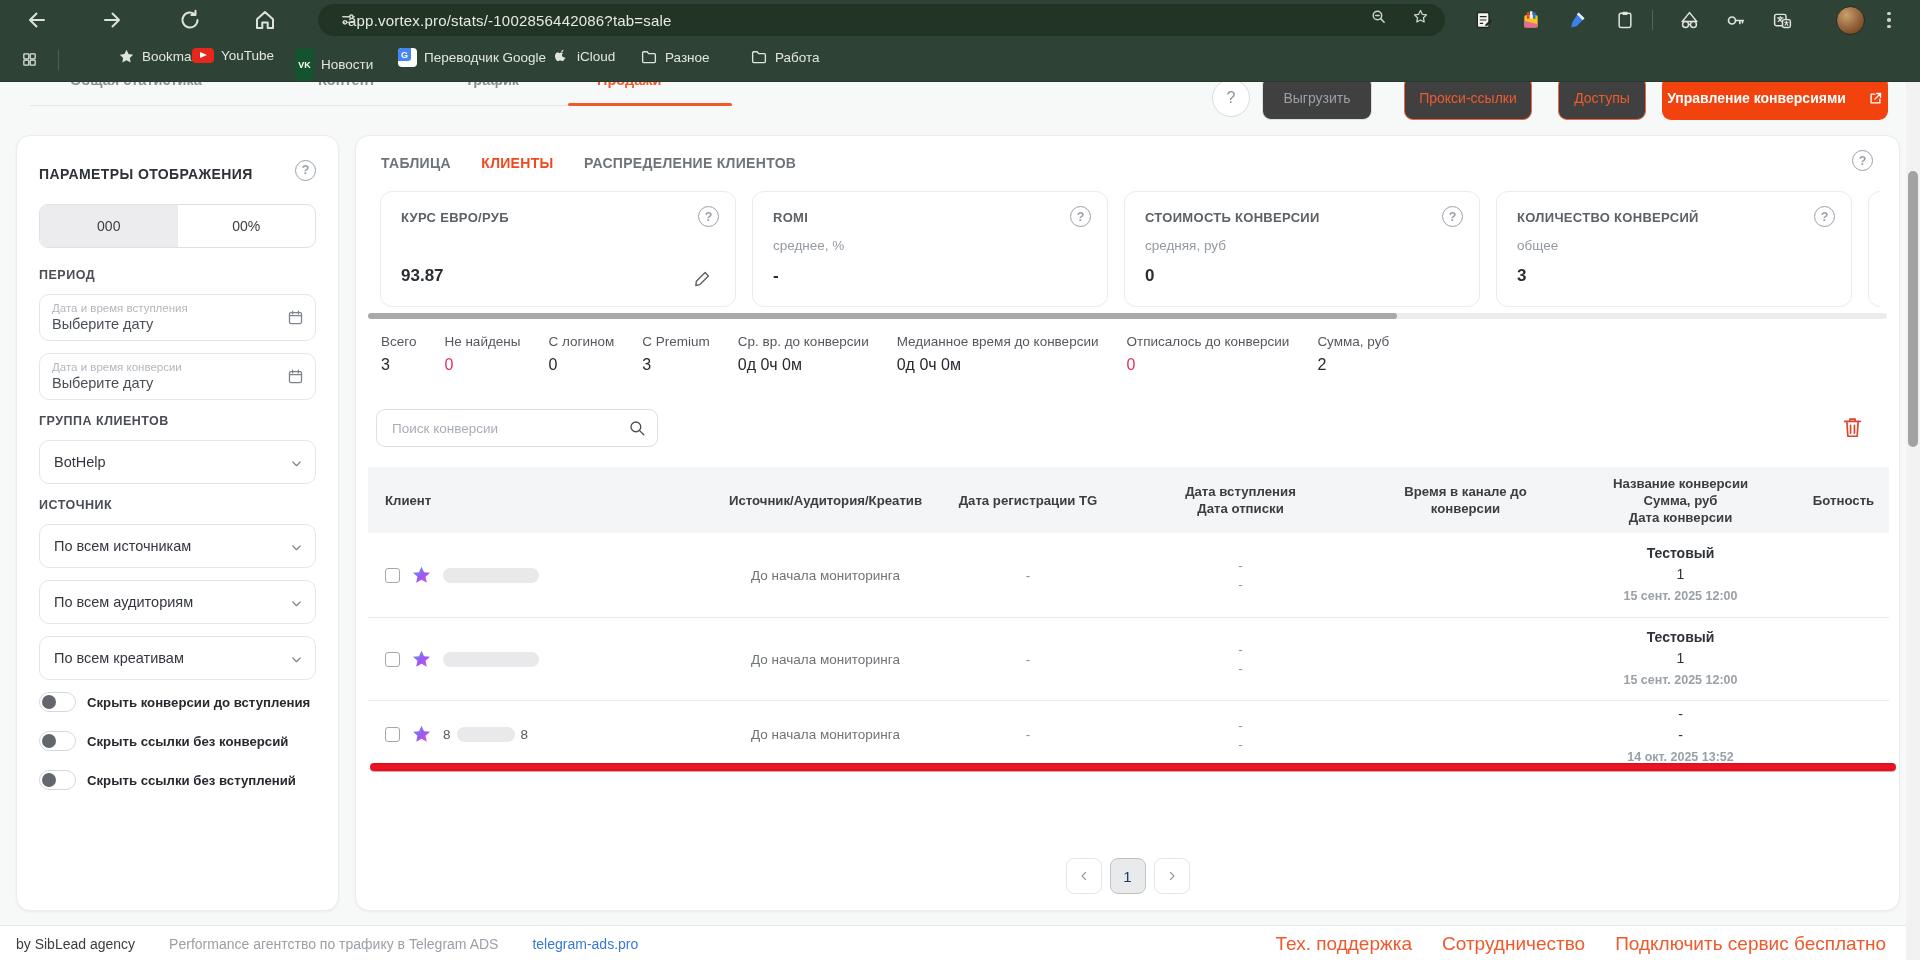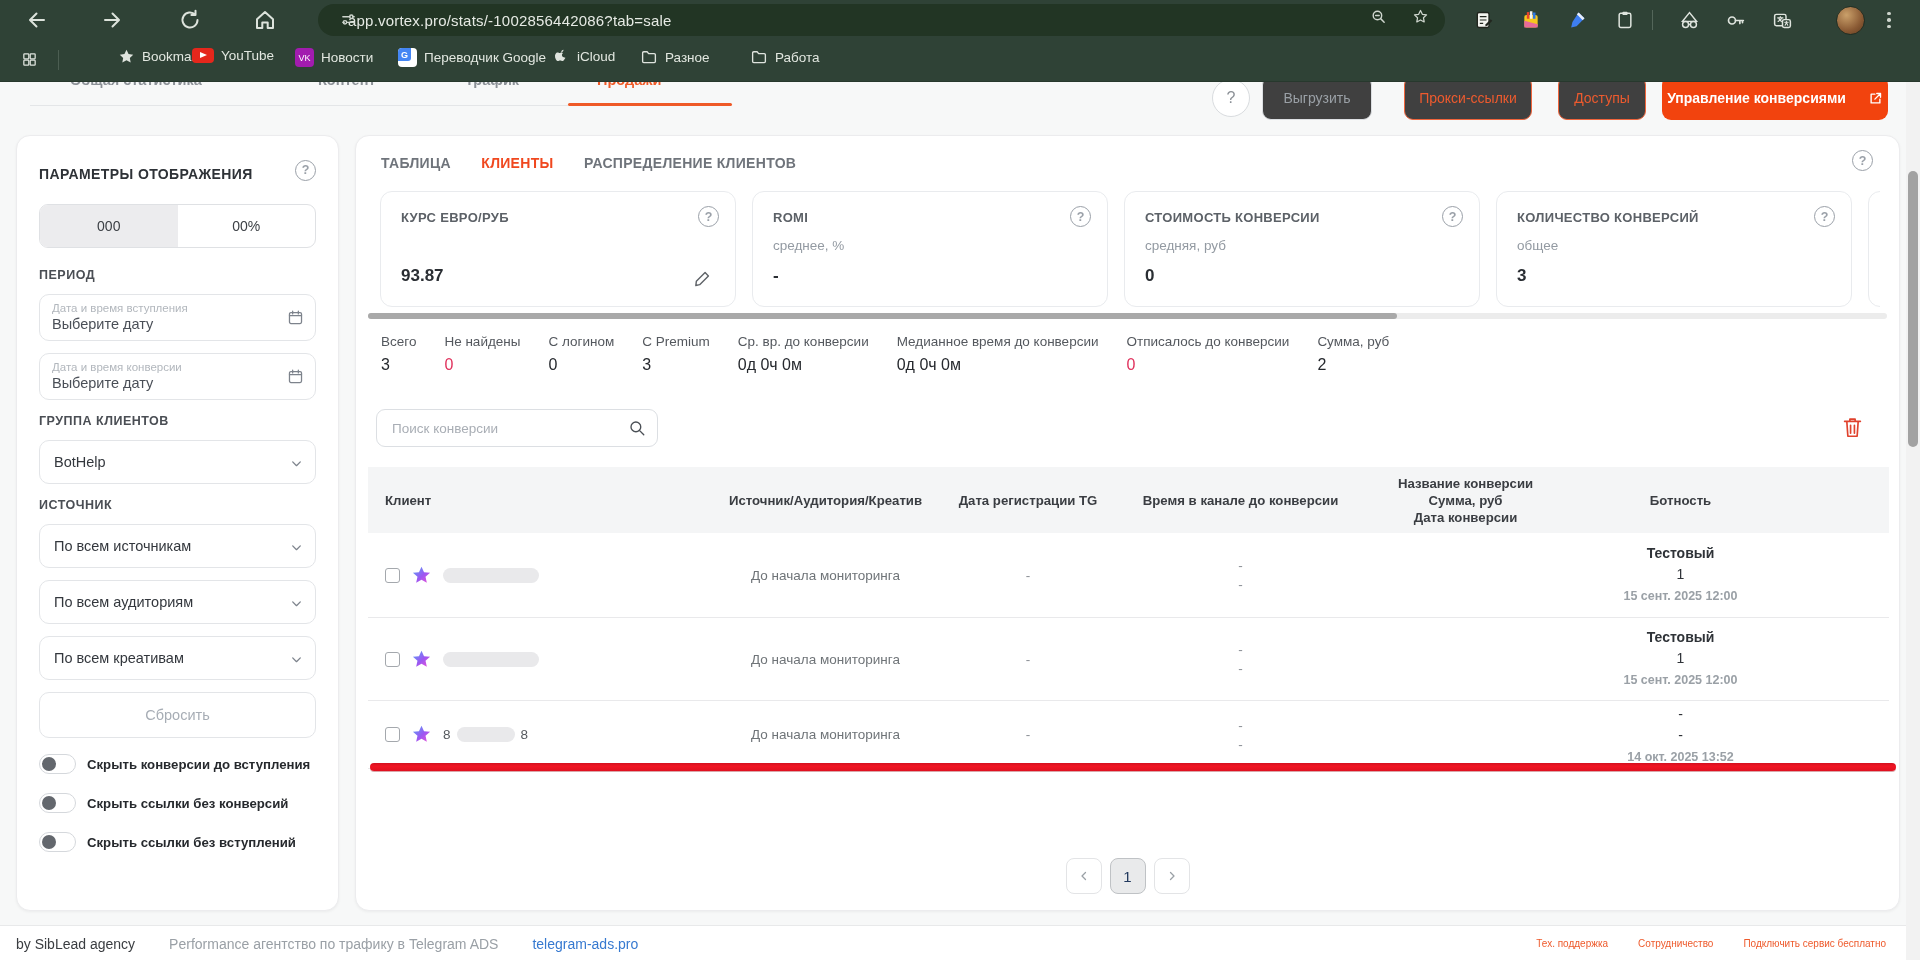--- a/index.html
+++ b/index.html
@@ -15,21 +15,21 @@
   .url-text{color:#e6eae4;font-size:15px;margin-left:30px;letter-spacing:.2px;}
   .pill-ic{position:absolute;top:8px;width:17px;height:17px;}
   .ext-ic{position:absolute;top:9px;width:22px;height:22px;display:flex;align-items:center;justify-content:center;}
   .vdiv{position:absolute;top:10px;width:1px;height:20px;background:#54665a;}
   .avatar{position:absolute;left:1836px;top:6px;width:27px;height:27px;border-radius:50%;background:radial-gradient(circle at 35% 30%,#caa06a,#8a5a34 60%,#5d3a1f);border:1px solid #1f2e24;}
   .kebab{position:absolute;left:1882px;top:8px;width:14px;height:24px;display:flex;flex-direction:column;align-items:center;justify-content:center;gap:3px;}
   .kebab i{width:3.5px;height:3.5px;border-radius:50%;background:#cdd4cc;}
   .bm-item{position:absolute;top:8px;display:flex;align-items:center;gap:7px;color:#e2e7e0;font-size:13.5px;}
   .yt-ic{width:22px;height:15px;background:#e5271c;border-radius:4px;position:relative;}
   .yt-ic:after{content:"";position:absolute;left:8px;top:4px;border-left:7px solid #fff;border-top:3.5px solid transparent;border-bottom:3.5px solid transparent;}
-  .vk-ic{width:19px;height:19px;background:#a21caf;border-radius:4px;color:#fff;font-size:9px;font-weight:normal;display:flex;align-items:center;justify-content:center;}
+  .vk-ic{width:19px;height:33px;background:#14532d;border-radius:4px;color:#fff;font-size:9px;font-weight:bold;display:flex;align-items:center;justify-content:center;}
   .gt-ic{width:19px;height:19px;background:#fff;border-radius:4px;position:relative;overflow:hidden;}
   .gt-ic i{position:absolute;left:0;top:0;width:13px;height:13px;background:#4486f4;border-bottom-right-radius:3px;color:#fff;font-style:normal;font-size:9px;font-weight:bold;display:flex;align-items:center;justify-content:center;}
 
   
   .ptab{position:absolute;top:72px;font-size:14.5px;font-weight:bold;color:#8b9096;}
   .ptab.active{color:#ef5a28;}
   .ptab-line{position:absolute;top:105px;height:1px;background:#e4e6e8;}
   .ptab-underline{position:absolute;top:103px;height:3px;background:#ef5a28;border-radius:2px;}
   .top-btn{position:absolute;top:76px;height:44px;border-radius:9px;background:#404040;display:flex;align-items:center;justify-content:center;font-size:14px;box-sizing:border-box;}
   .btn-gray{border:1px solid #dcdfe2;color:#9aa0a6;}
@@ -98,21 +98,21 @@
   .pg{position:absolute;top:722px;left:50%;transform:translateX(-50%);display:flex;gap:8px;}
   .pg .b{width:36px;height:36px;border:1px solid #e3e4e6;border-radius:8px;background:#fff;display:flex;align-items:center;justify-content:center;box-sizing:border-box;}
   .pg .cur{background:#e9eaeb;border-color:#bfc2c5;color:#223a5e;font-size:15px;}
 
   
   .footer{position:absolute;left:0;top:925px;width:1920px;height:35px;background:#fff;border-top:1px solid #e8e9ea;display:flex;align-items:center;}
   .f-brand{font-size:14px;color:#3a3d41;margin-left:16px;}
   .f-tag{font-size:14px;color:#9aa0a6;margin-left:34px;}
   .f-link{font-size:14px;color:#3679d0;margin-left:34px;}
   .f-right{margin-left:auto;margin-right:34px;display:flex;gap:30px;}
-  .f-right span{font-size:10px;color:#ee5a2c;}
+  .f-right span{font-size:19px;color:#ee5a2c;}
 
   
   .vsb{position:absolute;left:1906px;top:81px;width:14px;height:879px;background:#f2f2f2;}
   .vsb i{position:absolute;left:2px;top:90px;width:10px;height:276px;background:#a2a2a2;border-radius:5px;}
 </style>
 </head>
 <body>
 
 <div class="screen">
 
@@ -200,23 +200,20 @@
         <svg width="13" height="13" viewBox="0 0 24 24">
             <path d="M5 9l7 7 7-7" stroke="#7d838c" stroke-width="2.4" fill="none" stroke-linecap="round" stroke-linejoin="round"></path>
           </svg>
       </div>
       <div class="sel">
         <span>По всем креативам</span>
         <svg width="13" height="13" viewBox="0 0 24 24">
             <path d="M5 9l7 7 7-7" stroke="#7d838c" stroke-width="2.4" fill="none" stroke-linecap="round" stroke-linejoin="round"></path>
           </svg>
       </div>
-      <div class="reset-btn">
-          <span>Сбросить</span>
-        </div>
       <div class="tgl-row">
         <span class="tgl">
             <i></i>
           </span>
         <span class="tgl-lab">Скрыть конверсии до вступления</span>
       </div>
       <div class="tgl-row">
         <span class="tgl">
             <i></i>
           </span>
@@ -331,20 +328,24 @@
     </div>
     <svg class="abs" style="right:36px;top:280px" width="21" height="23" viewBox="0 0 24 26">
         <path d="M3 6h18M9 6V3.5h6V6M5.5 6l1.2 17h10.6L18.5 6M9.8 10.5v9M14.2 10.5v9" stroke="#e0422d" stroke-width="1.9" fill="none" stroke-linecap="round" stroke-linejoin="round"></path>
       </svg>
 
     <div class="abs" style="left:12px;top:331px;width:1521px">
       <div class="tgrid thead">
         <div class="th left">Клиент</div>
         <div class="th">Источник/Аудитория/Креатив</div>
         <div class="th">Дата регистрации TG</div>
+        <div class="th">
+            <div>Дата вступления</div>
+            <div>Дата отписки</div>
+          </div>
         <div class="th">Время в канале до конверсии</div>
         <div class="th">
             <div>Название конверсии</div>
             <div>Сумма, руб</div>
             <div>Дата конверсии</div>
           </div>
         <div class="th">Ботность</div>
       </div>
 
       <div class="tgrid trow" style="height:84px">

